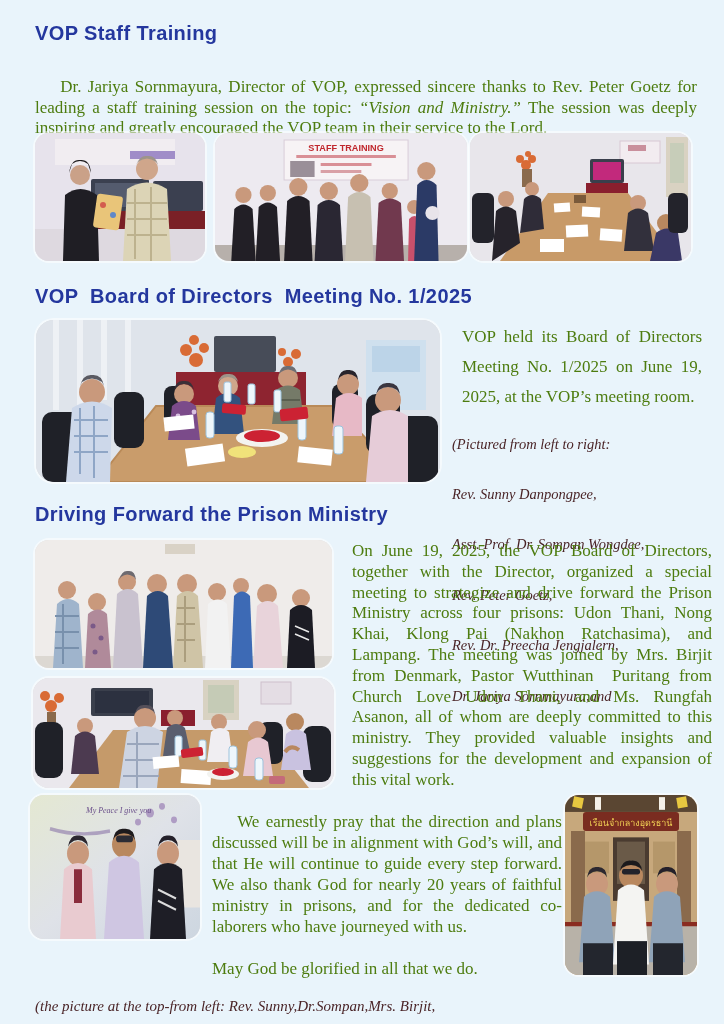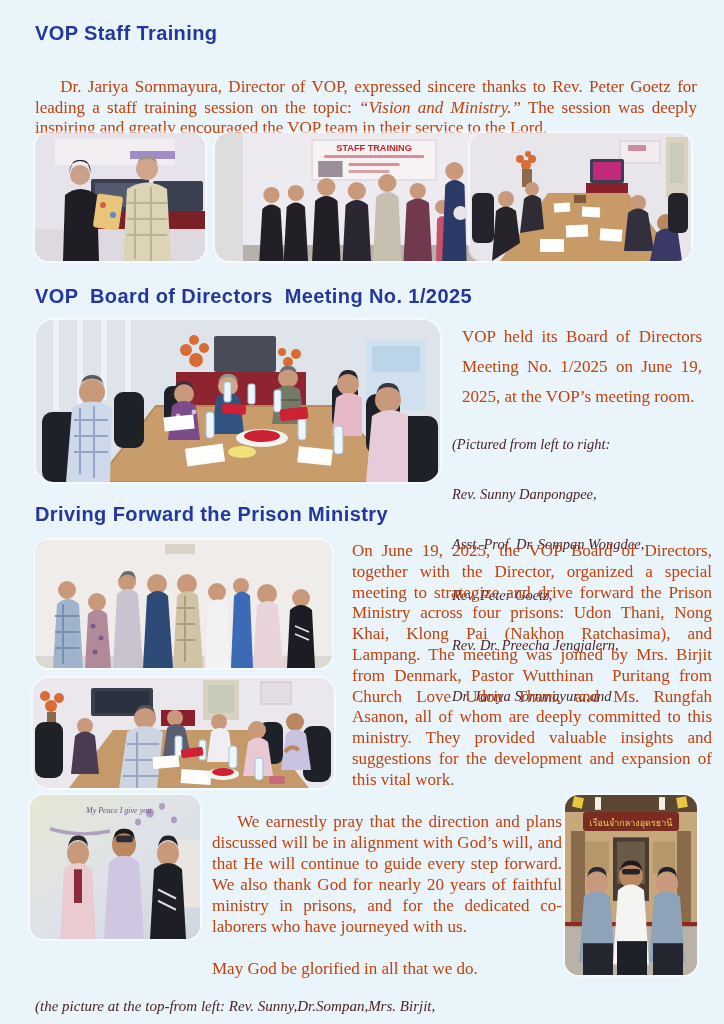--- a/index.html
+++ b/index.html
@@ -7,21 +7,21 @@
   .page{
     position:relative;width:724px;height:1024px;margin:0 auto;
     background:#e9f4fb;overflow:hidden;
   }
   .heading{
     position:absolute;left:35px;
     font-family:"Liberation Sans",sans-serif;font-weight:700;
     font-size:20px;color:#24379e;letter-spacing:.4px;white-space:pre-wrap;
   }
   .body-text{
-    position:absolute;color:#c2410c;font-size:17px;line-height:20.8px;
+    position:absolute;color:#4d7c0f;font-size:17px;line-height:20.8px;
     text-align:justify;white-space:pre-wrap;
   }
   .body-text .no-just{display:block;text-align:left;}
   .centered-italic{
     position:absolute;color:#4a2427;font-style:italic;font-size:14.5px;
     line-height:16.8px;text-align:left;white-space:pre-wrap;
   }
   .caption{
     position:absolute;color:#4a2427;font-style:italic;font-size:15px;
     line-height:20px;white-space:pre-wrap;
@@ -65,21 +65,21 @@
         <circle cx="78" cy="82" r="3" fill="#5f88c9"></circle>
 
       <circle cx="112" cy="36" r="11" fill="#cfa68b"></circle>
       <path d="M101 32 q4 -10 11 -9 q9 -1 11 9 l-2 -3 q-9 -7 -18 0 z" fill="#9d9489"></path>
       <path d="M88 128 L92 56 q20 -13 40 0 L136 128 Z" fill="#dcd4b6"></path>
       <path d="M92 70 h40 M92 86 h40 M92 102 h40" stroke="#bdb28e" stroke-width="2"></path>
       <path d="M100 56 v70 M116 54 v74" stroke="#bdb28e" stroke-width="2"></path>
     </svg>
   </div>
 
-  <div class="photo" style="left:215px;top:133px;width:252px;height:128px;padding-left:28px;">
+  <div class="photo" style="left:215px;top:133px;width:252px;height:128px;">
     <svg viewBox="0 0 248 128" preserveAspectRatio="none">
       <rect width="248" height="128" fill="#edeaf0"></rect>
       <rect x="0" y="112" width="248" height="16" fill="#b7b0ab"></rect>
       <rect x="68" y="7" width="122" height="40" fill="#f7f3f5" stroke="#d9cdd9" stroke-width="1"></rect>
       <text x="129" y="18" text-anchor="middle" font-family="Liberation Sans, sans-serif" font-size="9" font-weight="bold" fill="#c0272d">STAFF TRAINING</text>
       <rect x="80" y="22" width="98" height="3" fill="#d98f96"></rect>
       <rect x="74" y="28" width="24" height="16" fill="#9a8f98"></rect>
       <rect x="104" y="30" width="50" height="3" fill="#d98f96"></rect>
       <rect x="104" y="37" width="40" height="3" fill="#d9a0a6"></rect>
 

